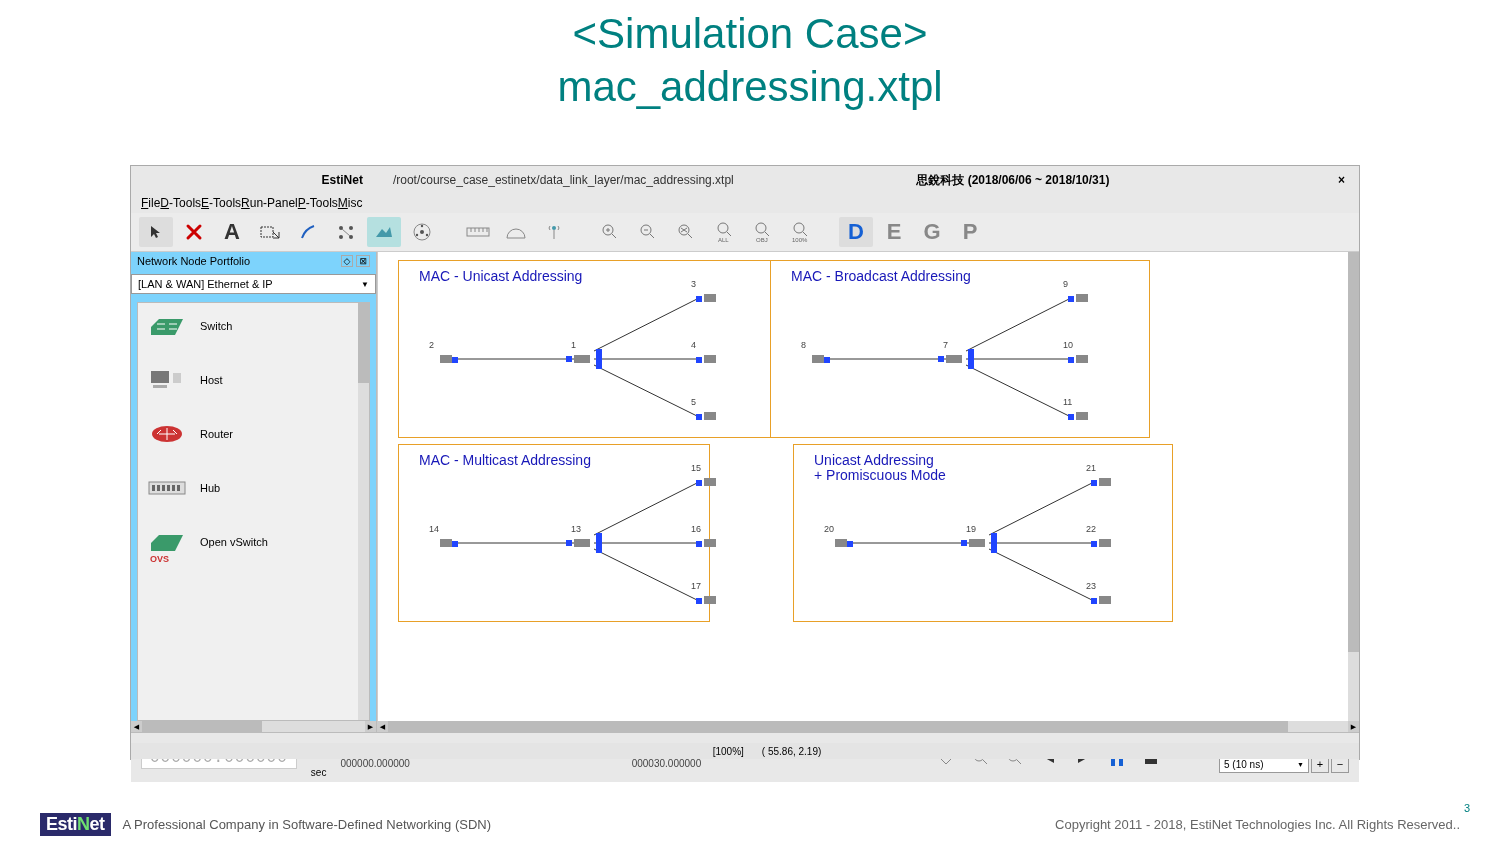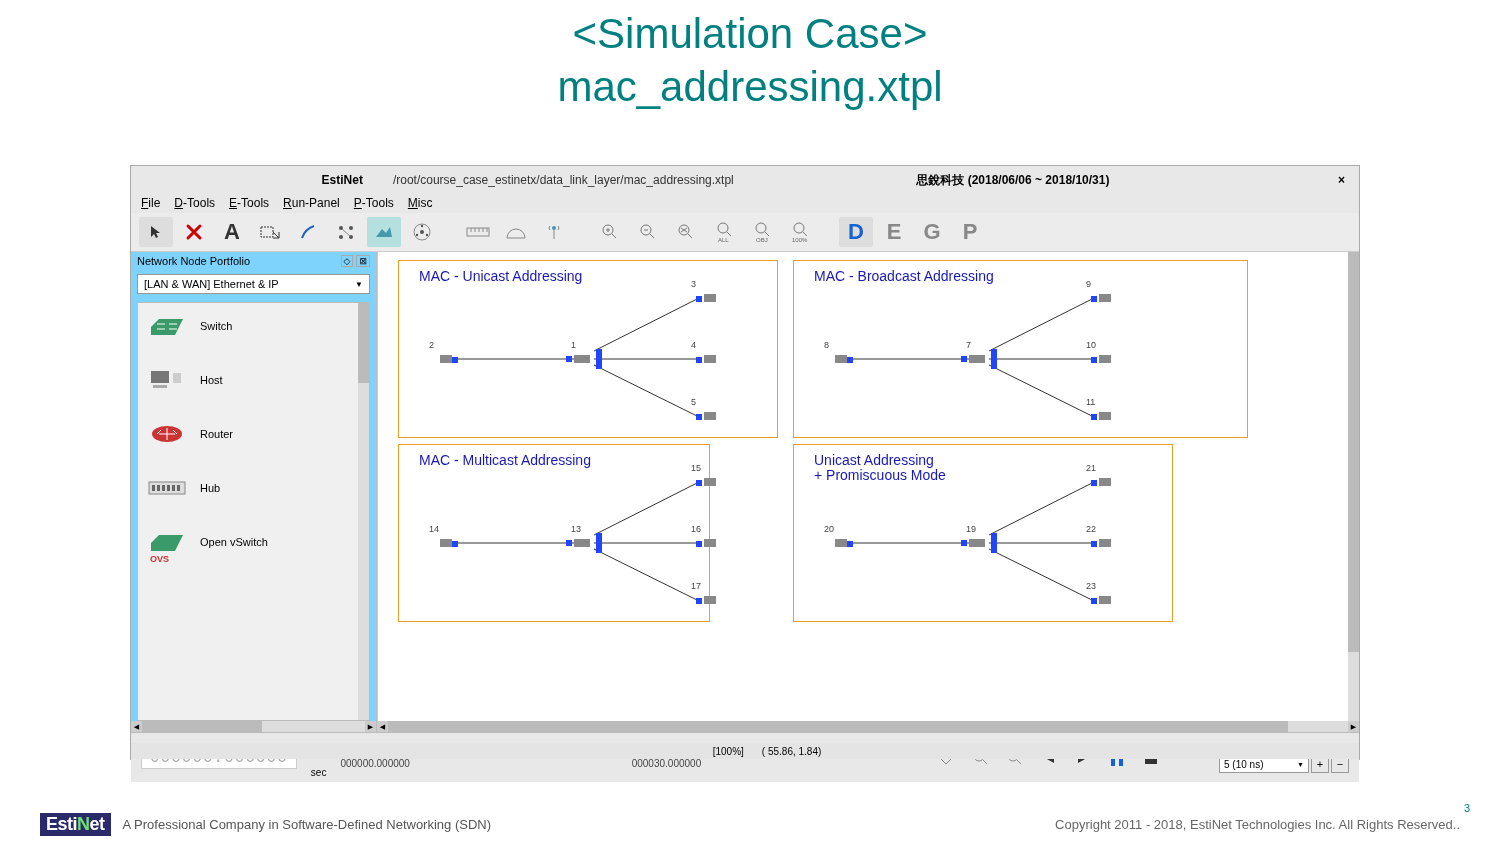--- a/index.html
+++ b/index.html
@@ -9,36 +9,36 @@
 
   .app-window { position: absolute; left: 130px; top: 165px; width: 1230px; height: 595px; border: 1px solid #aaa; background: #e8e8e8; }
 
   .titlebar { display: flex; align-items: center; height: 28px; padding: 0 8px; background: #e8e8e8; font-size: 12px; }
   .titlebar .spacer { flex: 1; }
   .titlebar .brand { font-weight: bold; margin-right: 30px; }
   .titlebar .path { color: #333; }
   .titlebar .license { font-weight: bold; margin-right: 40px; }
   .titlebar .close { font-weight: bold; cursor: pointer; padding: 0 6px; }
 
-  .menubar { display: flex; gap: 14px; padding: 2px 10px 3px; font-size: 12px; background: #e8e8e8; }
+  .menubar { display: flex; padding: 2px 10px 3px; font-size: 12px; background: #e8e8e8; }
   .menubar span u { text-decoration: underline; }
 
   .toolbar { display: flex; align-items: center; padding: 4px 8px; background: #ececec; border-bottom: 1px solid #ccc; gap: 4px; }
   .tool-btn { width: 34px; height: 30px; display: flex; align-items: center; justify-content: center; border-radius: 2px; }
   .tool-btn.active { background: #ddd; }
   .tool-sep { width: 14px; }
   .letter-btn { font-size: 22px; font-weight: bold; color: #888; }
 
   .body-area { display: flex; height: 480px; position: relative; }
 
   .sidebar { width: 246px; border-right: 1px solid #bbb; background: #7dd3fc; display: flex; flex-direction: column; }
   .sidebar-title { font-size: 11px; padding: 3px 6px; display: flex; align-items: center; }
   .sidebar-title .sp { flex: 1; }
   .sidebar-title .ctl { font-size: 9px; margin-left: 3px; border: 1px solid #aaa; padding: 0 2px; }
-  .category-select { margin: 4px 6px; height: 20px; border: 1px solid #999; background: #fff; display: flex; align-items: center; padding: 0 6px; font-size: 11px; }
+  .category-select { margin: 4px 0; height: 20px; border: 1px solid #999; background: #fff; display: flex; align-items: center; padding: 0 6px; font-size: 11px; }
   .category-select .tri { margin-left: auto; font-size: 8px; }
   .node-list { flex: 1; margin: 4px 6px 0; background: #f0f0f0; border: 1px solid #bbb; overflow: hidden; position: relative; }
   .node-item { display: flex; align-items: center; gap: 14px; padding: 10px 8px 18px 10px; font-size: 11px; }
   .node-icon { width: 38px; height: 26px; display: flex; align-items: center; justify-content: center; }
   .vsb { position: absolute; right: 0; top: 0; bottom: 0; width: 11px; background: #ddd; }
   .vsb .thumb { position: absolute; top: 0; left: 0; right: 0; height: 80px; background: #bbb; }
   .hsb { height: 11px; background: #ddd; position: relative; margin: 0; }
   .hsb .thumb { position: absolute; top: 0; left: 0; height: 100%; width: 120px; background: #bbb; }
   .hsb .arrow { position: absolute; top: 0; height: 100%; width: 11px; background: #ccc; display:flex; align-items:center; justify-content:center; font-size:7px;}
   .hsb .arrow.l { left: 0; } .hsb .arrow.r { right: 0; }
@@ -329,21 +329,21 @@
               <div class="box"></div>
               <div class="dot"></div>
               <div class="label" style="left:-8px">4</div>
             </div>
             <div class="host" style="left: 300px; top: 148px;">
               <div class="box"></div>
               <div class="dot"></div>
               <div class="label" style="left:-8px">5</div>
             </div>
           </div>
-          <div class="topo" style="left: 415px; top: 8px; width: 455px; height: 178px;">
+          <div class="topo" style="left: 392px; top: 8px; width: 380px; height: 178px;">
             <div class="topo-title" style="position: absolute; left: 20px; top: 8px;">MAC - Broadcast Addressing</div>
             <svg width="380" height="178" style="position: absolute; left: 0px; top: 0px;">
               <line x1="55" y1="98" x2="175" y2="98" stroke="#333"></line>
               <line x1="195" y1="90" x2="298" y2="38" stroke="#333"></line>
               <line x1="195" y1="98" x2="298" y2="98" stroke="#333"></line>
               <line x1="195" y1="104" x2="298" y2="155" stroke="#333"></line>
             </svg>
             <div class="host right" style="left: 36px; top: 91px;">
               <div class="box"></div>
               <div class="dot"></div>
@@ -509,21 +509,21 @@
             <span style="margin-left:auto;font-size:7px">▼</span>
           </div>
         <div class="pm">+</div>
         <div class="pm">−</div>
       </div>
     </div>
   </div>
 
   <div class="status">
     <span>[100%]</span>
-    <span>( 55.86, 1.84)</span>
+    <span>( 55.86, 2.19)</span>
   </div>
 </div>
 
 <div class="footer">
   <div class="logo">Esti<span>N</span>et</div>
   <div class="tag">A Professional Company in Software-Defined Networking (SDN)</div>
   <div class="sp"></div>
   <div>Copyright  2011 - 2018, EstiNet Technologies Inc. All Rights Reserved..</div>
 </div>
 <div class="pagenum">3</div>

